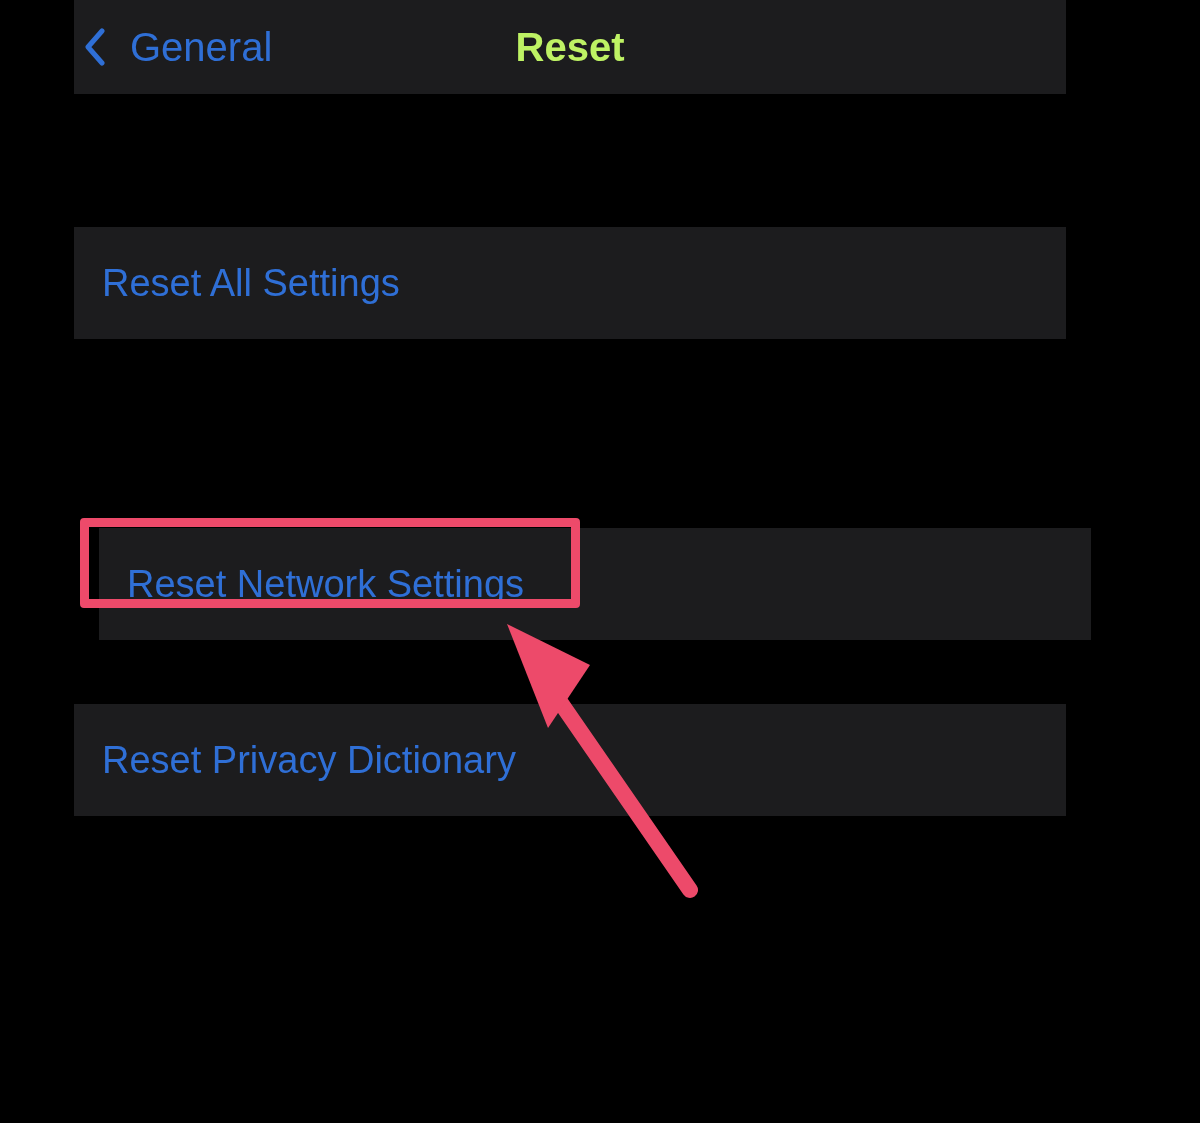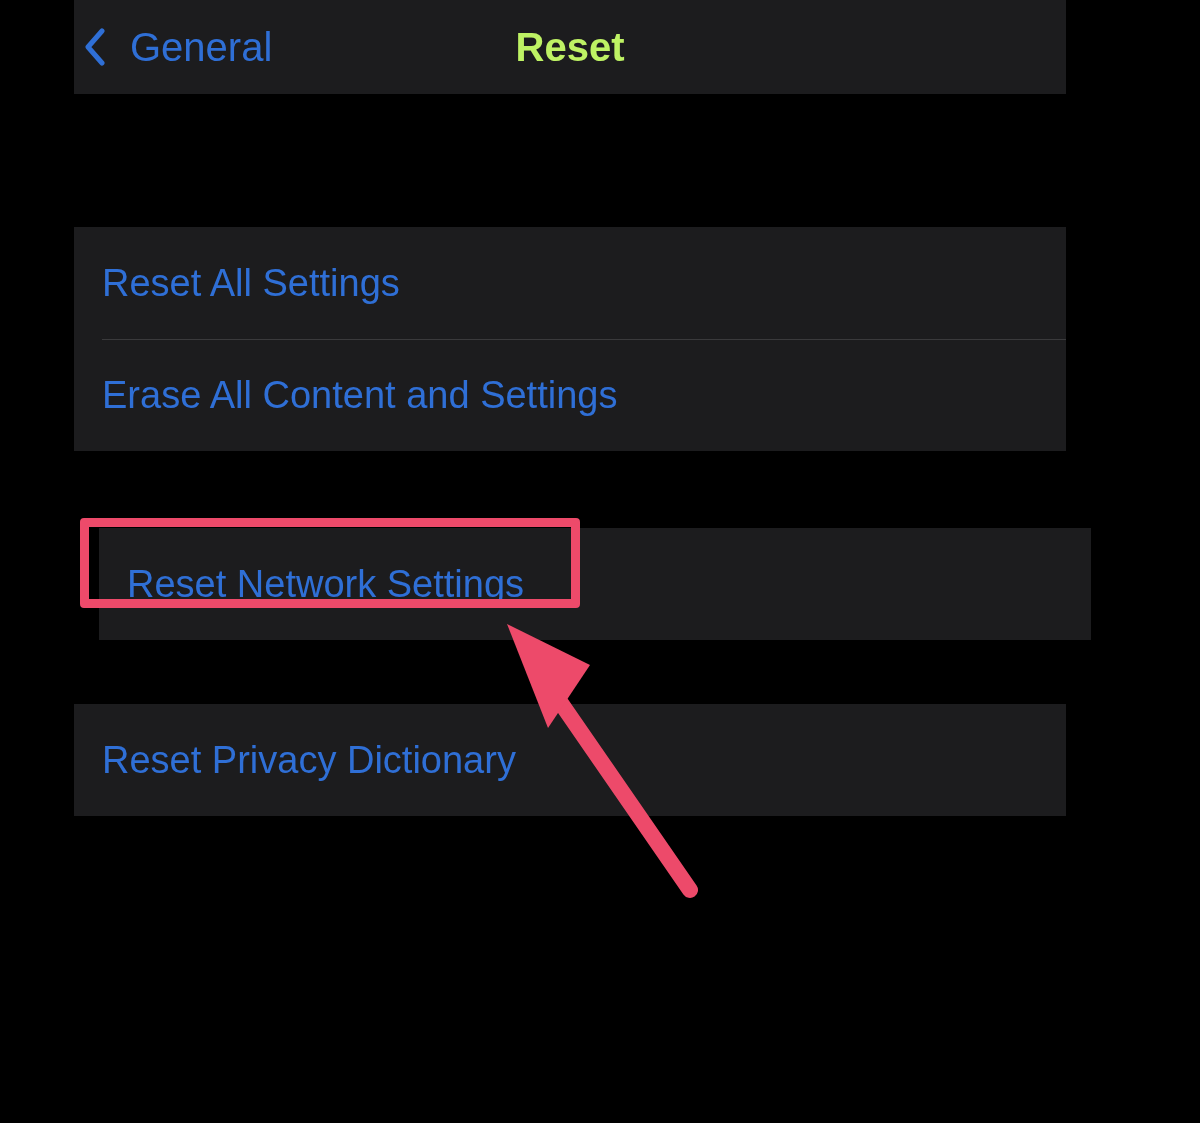--- a/index.html
+++ b/index.html
@@ -125,23 +125,20 @@
     </span>
     <span class="back-label">General</span>
   </div>
   <div class="nav-title">Reset</div>
 </div>
 
 <div class="panel group1">
   <div class="row">
     <span class="row-label">Reset All Settings</span>
   </div>
-  <div class="row">
-    <span class="row-label">Erase All Content and Settings</span>
-  </div>
 </div>
 
 <div class="panel group2">
   <div class="row">
     <span class="row-label">Reset Network Settings</span>
   </div>
 </div>
 
 <div class="panel group3">
   <div class="row">

